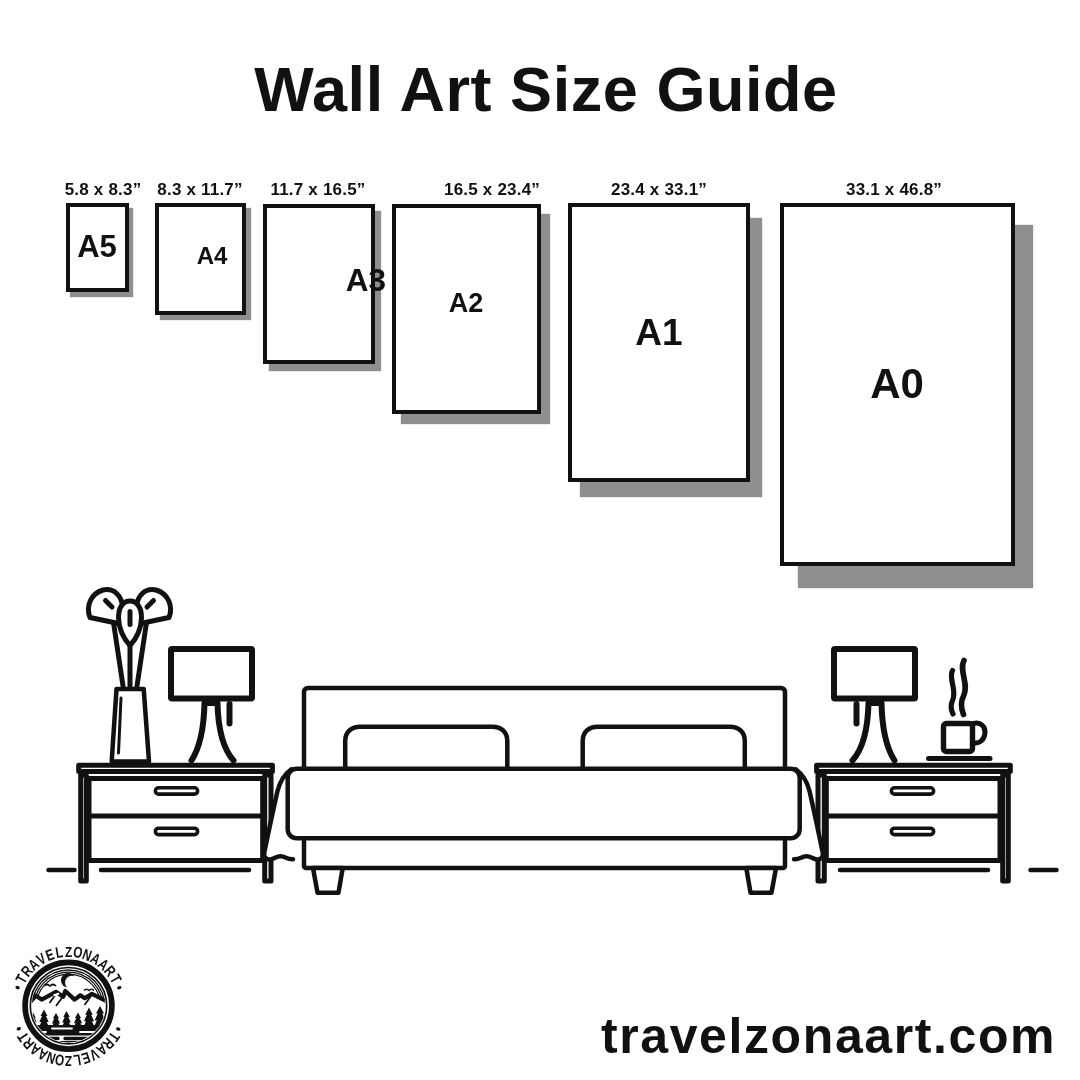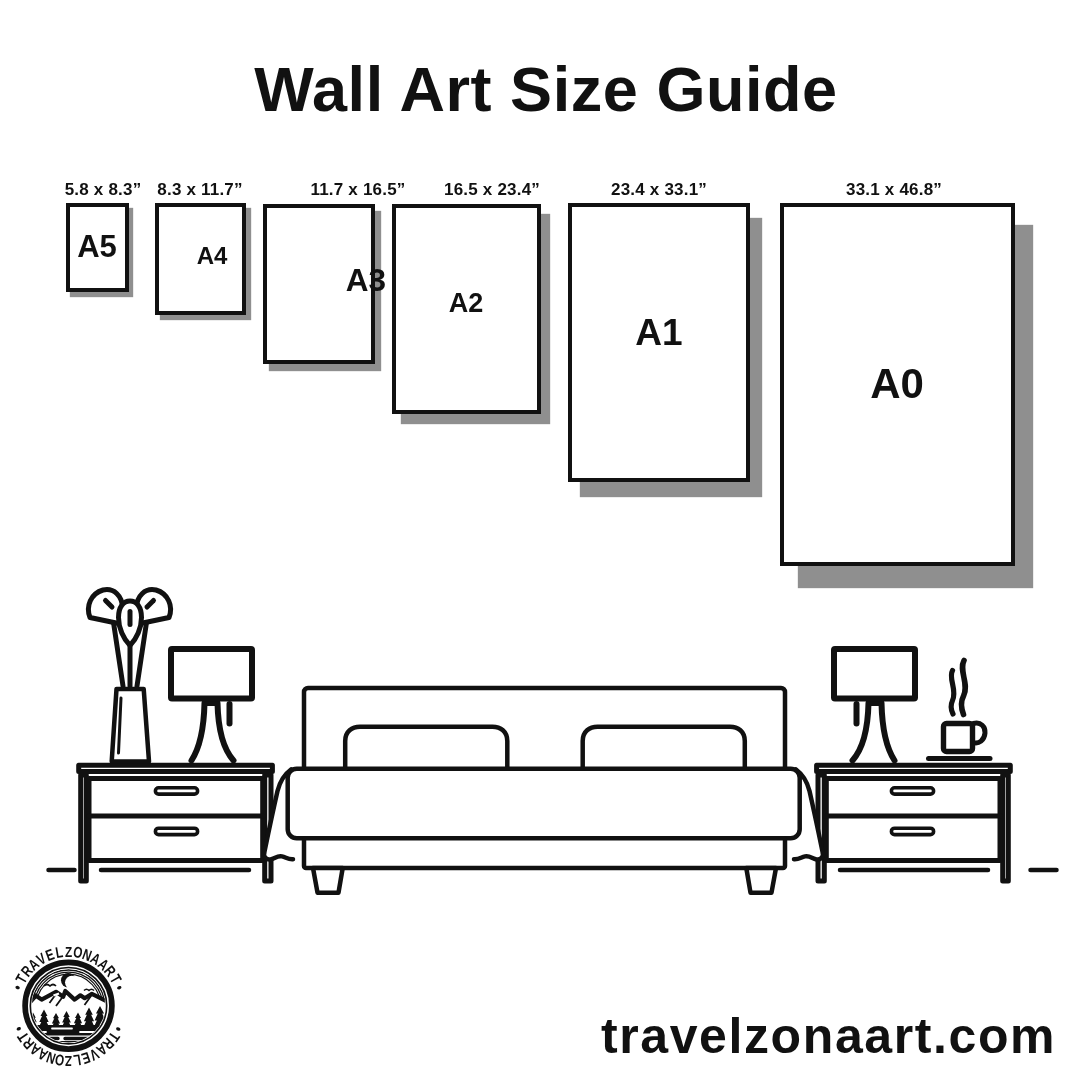--- a/index.html
+++ b/index.html
@@ -21,21 +21,21 @@
 <div class="alab" style="left:97px;top:246.5px;font-size:31px;">A5</div>
 
 <div class="frame" style="left:155px;top:203px;width:83px;height:104px;box-shadow:5px 5px 1px #8f8f8f;"></div>
 
 <div class="szlab" style="left:200px;top:179.5px;">8.3 x 11.7”</div>
 
 <div class="alab" style="left:200px;top:256px;font-size:24px;margin-left:12px;">A4</div>
 
 <div class="frame" style="left:262.5px;top:203.5px;width:104px;height:152px;box-shadow:6px 7px 1px #8f8f8f;"></div>
 
-<div class="szlab" style="left:318px;top:179.5px;margin-left:40px;">11.7 x 16.5”</div>
+<div class="szlab" style="left:318px;top:179.5px;">11.7 x 16.5”</div>
 
 <div class="alab" style="left:318px;top:280px;font-size:31.5px;margin-left:48px;">A3</div>
 
 <div class="frame" style="left:392px;top:204px;width:141px;height:202px;box-shadow:9px 10px 1px #8f8f8f;"></div>
 
 <div class="szlab" style="left:492px;top:179.5px;">16.5 x 23.4”</div>
 
 <div class="alab" style="left:466px;top:303px;font-size:27px;">A2</div>
 
 <div class="frame" style="left:568px;top:203px;width:174px;height:270.5px;box-shadow:12px 15px 1px #8f8f8f;"></div>

